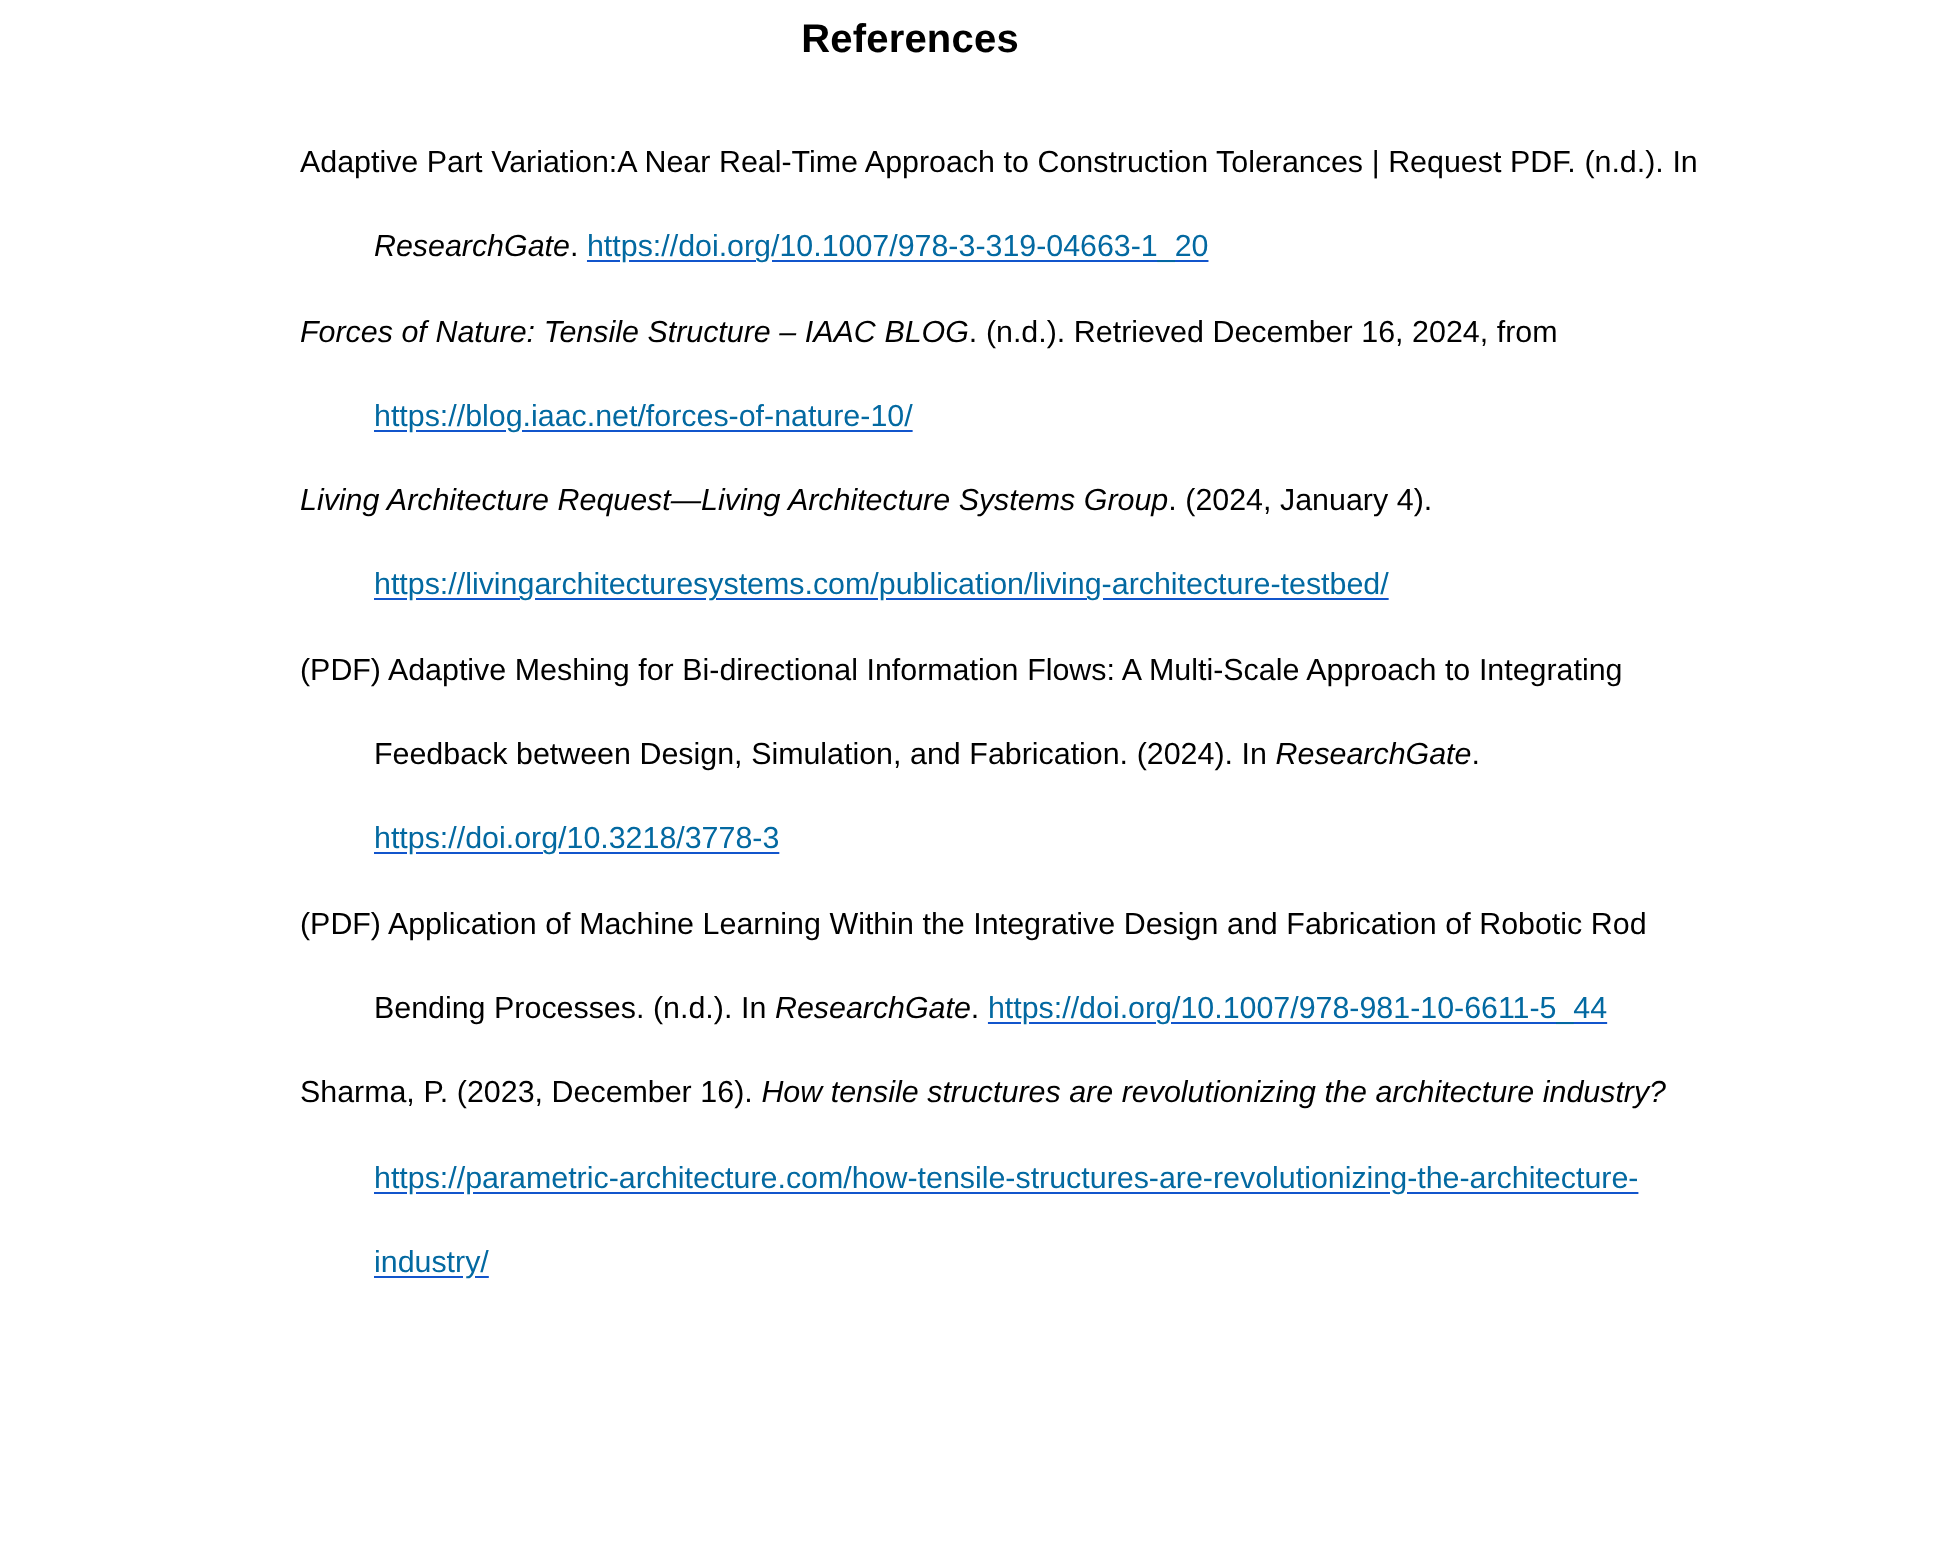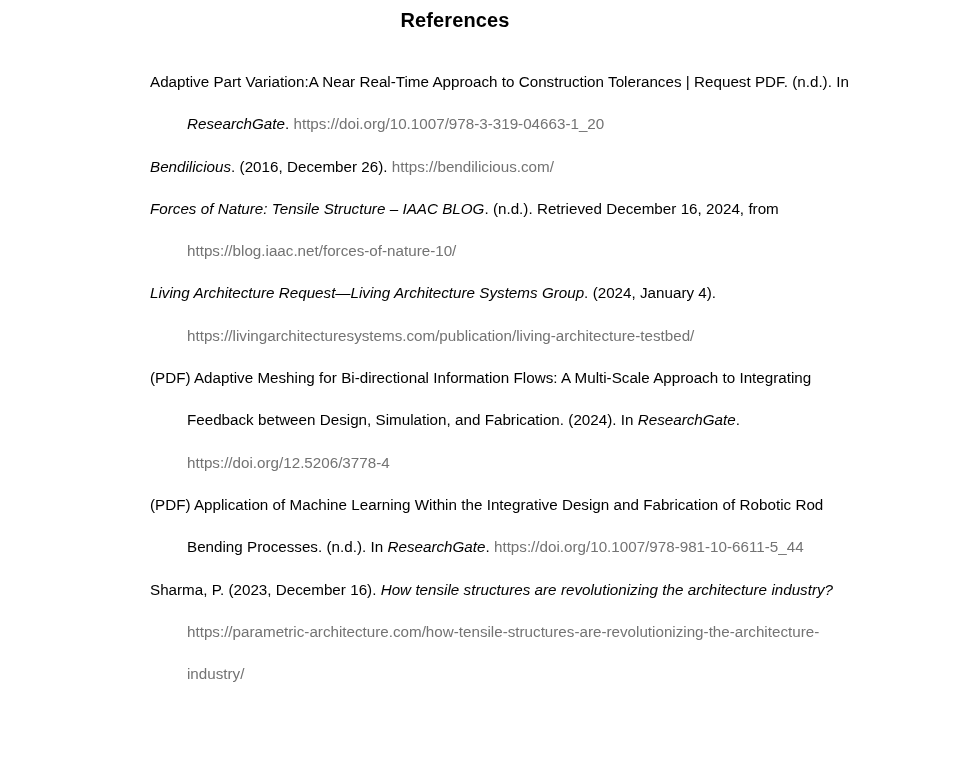--- a/index.html
+++ b/index.html
@@ -46,37 +46,37 @@
     color: #000000;
     text-align: left;
     padding-left: 37px;
     text-indent: -37px;
     margin: 0;
     word-spacing: 0.1px;
   }
   .ital {
   }
   .lnk {
-    color: #737373;
+    color: #0369a1;
+    text-decoration: underline;
     text-decoration-color: #1155cc;
     text-underline-offset: 1.5px;
     cursor: pointer;
     word-break: break-word;
   }
 </style>
 </head>
 <body>
 
 <div class="page">
 
   <h1 class="doc-title">References</h1>
 
   <ul class="ref-list">
       <li class="ref-item"><span>Adaptive Part Variation:A Near Real-Time Approach to Construction Tolerances | Request PDF. (n.d.). In </span><em class="ital">ResearchGate</em><span>. </span><a class="lnk">https://doi.org/10.1007/978-3-319-04663-1_20</a></li>
-      <li class="ref-item"><em class="ital">Bendilicious</em><span>. (2016, December 26). </span><a class="lnk">https://bendilicious.com/</a></li>
       <li class="ref-item"><em class="ital">Forces of Nature: Tensile Structure – IAAC BLOG</em><span>. (n.d.). Retrieved December 16, 2024, from </span><a class="lnk">https://blog.iaac.net/forces-of-nature-10/</a></li>
       <li class="ref-item"><em class="ital">Living Architecture Request—Living Architecture Systems Group</em><span>. (2024, January 4). </span><a class="lnk">https://livingarchitecturesystems.com/publication/living-architecture-testbed/</a></li>
-      <li class="ref-item"><span>(PDF) Adaptive Meshing for Bi-directional Information Flows: A Multi-Scale Approach to Integrating Feedback between Design, Simulation, and Fabrication. (2024). In </span><em class="ital">ResearchGate</em><span>. </span><a class="lnk">https://doi.org/12.5206/3778-4</a></li>
+      <li class="ref-item"><span>(PDF) Adaptive Meshing for Bi-directional Information Flows: A Multi-Scale Approach to Integrating Feedback between Design, Simulation, and Fabrication. (2024). In </span><em class="ital">ResearchGate</em><span>. </span><a class="lnk">https://doi.org/10.3218/3778-3</a></li>
       <li class="ref-item"><span>(PDF) Application of Machine Learning Within the Integrative Design and Fabrication of Robotic Rod Bending Processes. (n.d.). In </span><em class="ital">ResearchGate</em><span>. </span><a class="lnk">https://doi.org/10.1007/978-981-10-6611-5_44</a></li>
       <li class="ref-item"><span>Sharma, P. (2023, December 16). </span><em class="ital">How tensile structures are revolutionizing the architecture industry?</em><span> </span><a class="lnk">https://parametric-architecture.com/how-tensile-structures-are-revolutionizing-the-architecture-industry/</a></li>
     </ul>
 
 </div>
 
 </body></html>

